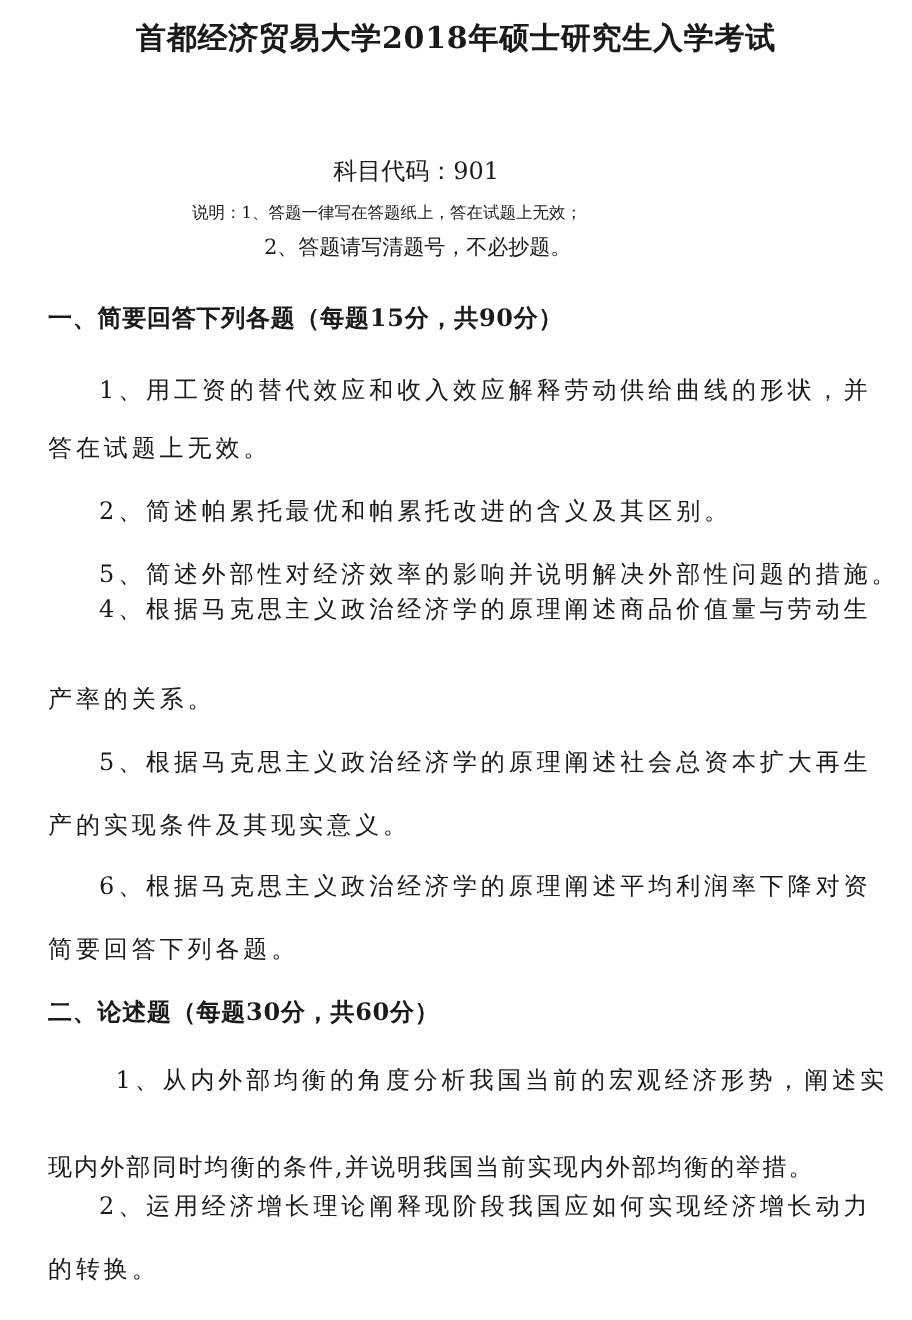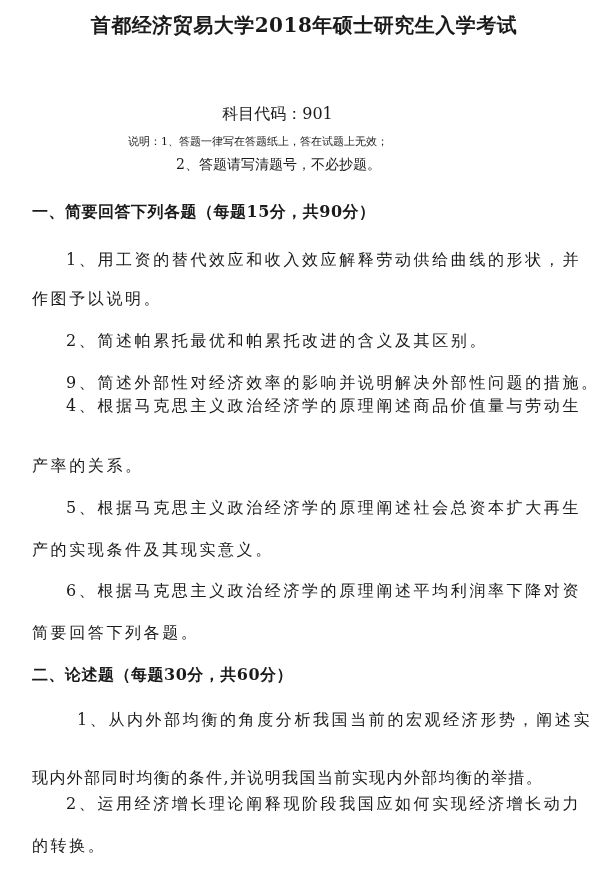--- a/index.html
+++ b/index.html
@@ -24,25 +24,25 @@
 
 <div class="page">
   <div class="title1">首都经济贸易大学2018年硕士研究生入学考试</div>
   <div class="code">科目代码：901</div>
   <div class="note1">说明：1、答题一律写在答题纸上，答在试题上无效；</div>
   <div class="note2">2、答题请写清题号，不必抄题。</div>
 
   <div class="sec" style="top:202px;">一、简要回答下列各题（每题15分，共90分）</div>
 
   <div class="ln ind" style="top:250px;">1、用工资的替代效应和收入效应解释劳动供给曲线的形状，并</div>
-  <div class="ln cont" style="top:289px;">作图予以说明。</div>
+  <div class="ln cont" style="top:289px;">答在试题上无效。</div>
 
   <div class="ln ind" style="top:331px;">2、简述帕累托最优和帕累托改进的含义及其区别。</div>
 
-  <div class="ln ind" style="top:373px;">9、简述外部性对经济效率的影响并说明解决外部性问题的措施。</div>
+  <div class="ln ind" style="top:373px;">5、简述外部性对经济效率的影响并说明解决外部性问题的措施。</div>
 
   <div class="ln ind" style="top:396px;">4、根据马克思主义政治经济学的原理阐述商品价值量与劳动生</div>
   <div class="ln cont" style="top:456px;">产率的关系。</div>
 
   <div class="ln ind" style="top:498px;">5、根据马克思主义政治经济学的原理阐述社会总资本扩大再生</div>
   <div class="ln cont" style="top:540px;">产的实现条件及其现实意义。</div>
 
   <div class="ln ind" style="top:581px;">6、根据马克思主义政治经济学的原理阐述平均利润率下降对资</div>
   <div class="ln cont" style="top:623px;">简要回答下列各题。</div>
 

